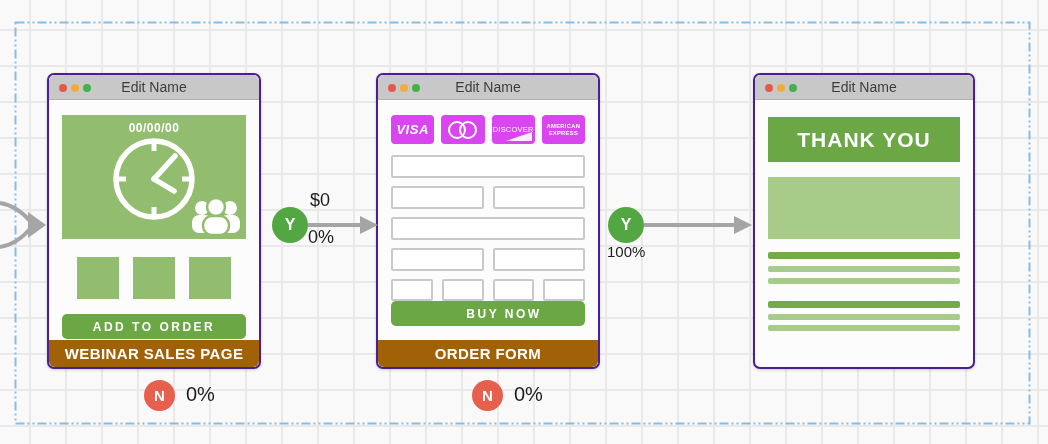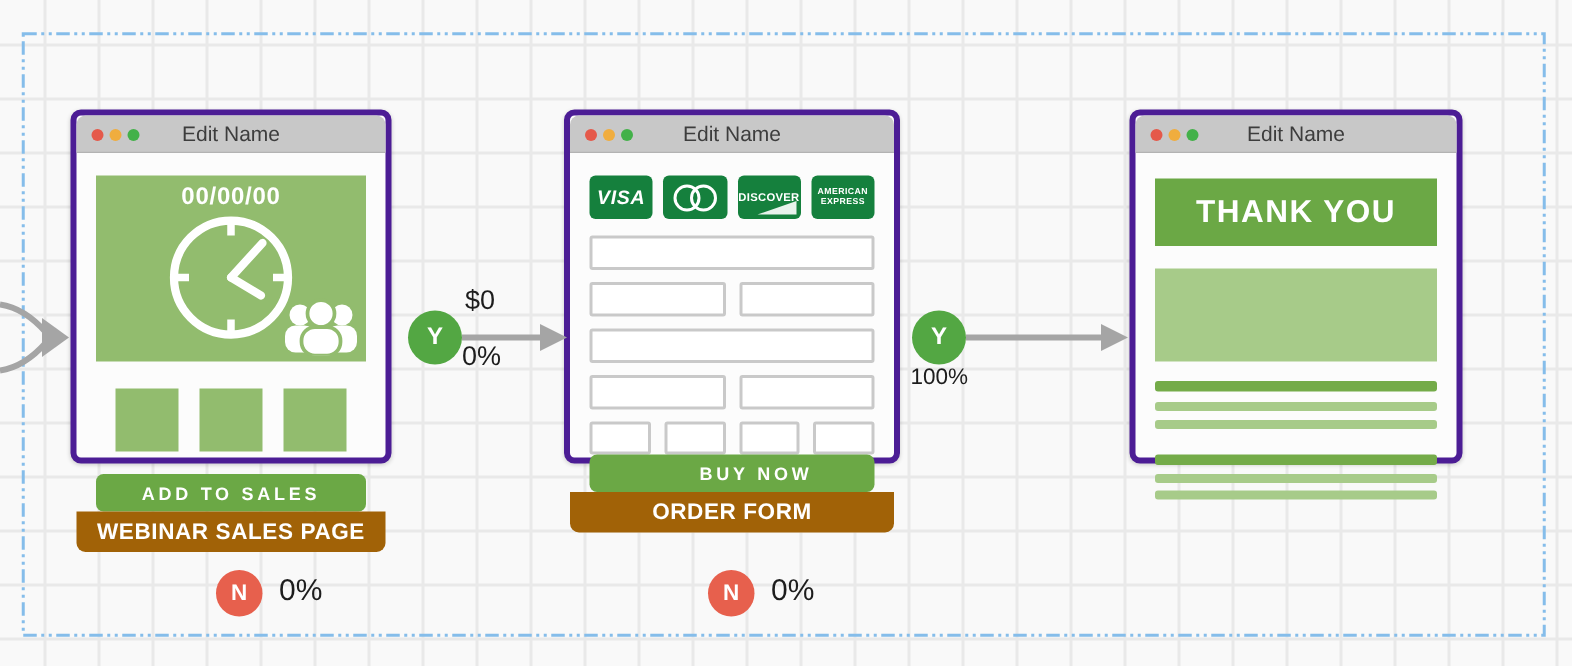--- a/index.html
+++ b/index.html
@@ -14,23 +14,23 @@
     background-size:36px 36px;
     background-position:-7px -7px;
     overflow:hidden;
   }
   svg { display:block; }
   .overlay { position:absolute; inset:0; pointer-events:none; }
 
   
   .card {
     position:absolute;
-    top:73px; height:236px;
+    top:73px; height:296px;
     background:#fcfcfc;
-    border:4px solid #4c1d95;
+    border:2px solid #4c1d95;
     border-radius:7px;
     box-shadow:0 1px 3px rgba(0,0,0,.18);
     display:flex; flex-direction:column;
   }
   .card-1 { left:47px;  width:214px; }
   .card-2 { left:376px; width:224px; }
   .card-3 { left:753px; width:222px; }
 
   .win-header {
     height:25px; flex:0 0 25px;
@@ -58,41 +58,41 @@
     display:flex; align-items:center; justify-content:center;
     white-space:nowrap;
   }
 
   
   .hero {
     margin-top:15px; height:124px;
     background:#92bc6e; position:relative;
     display:flex; flex-direction:column; align-items:center;
   }
-  .hero-date { margin-top:6px; color:#fff; font-weight:bold; font-size:16px; letter-spacing:.5px; }
+  .hero-date { margin-top:6px; color:#fff; font-weight:bold; font-size:12px; letter-spacing:.5px; }
   .hero-clock { margin-top:-2px; }
   .hero-people { position:absolute; right:4px; bottom:4px; }
   .sq-row { margin-top:18px; display:flex; justify-content:center; gap:14px; }
   .sq { width:42px; height:42px; background:#92bc6e; }
   .cta {
     margin-top:15px; height:25px;
     background:#6ba845; border-radius:5px;
     color:#fff; font-weight:bold; font-size:12px; letter-spacing:2.5px;
     display:flex; align-items:center; justify-content:center;
   }
 
   
   .pay-row { margin-top:15px; display:flex; gap:7px; }
   .pay {
-    flex:1; height:29px; border-radius:4px; background:#15803d;
+    flex:1; height:29px; border-radius:4px; background:#d946ef;
     color:#fff; display:flex; align-items:center; justify-content:center;
     position:relative; overflow:hidden;
   }
   .pay.visa { font-style:italic; font-weight:900; font-size:13px; letter-spacing:.5px; }
-  .pay.discover { font-weight:700; font-size:7.5px; letter-spacing:.2px; }
+  .pay.discover { font-weight:400; font-size:7.5px; letter-spacing:.2px; }
   .pay.discover .swoosh {
     position:absolute; right:3px; bottom:3px;
     width:0; height:0;
     border-bottom:9px solid #fff; border-left:26px solid transparent;
     opacity:.9;
   }
   .mc-c { width:18px; height:18px; border:2.5px solid #fff; border-radius:50%; }
   .mc-c + .mc-c { margin-left:-7px; }
   .pay.amex { flex-direction:column; font-weight:800; font-size:5.8px; line-height:7px; letter-spacing:.3px; }
   .fields { margin-top:11px; display:flex; flex-direction:column; gap:8px; }
@@ -167,21 +167,21 @@
         <rect x="30" y="20" width="20" height="18" rx="7" fill="#fff"></rect>
         <circle cx="26" cy="12" r="9" fill="#fff" stroke="#92bc6e" stroke-width="2.5"></circle>
         <rect x="13" y="21" width="26" height="19" rx="9" fill="#fff" stroke="#92bc6e" stroke-width="2.5"></rect>
       </svg>
     </div>
     <div class="sq-row">
       <div class="sq"></div>
       <div class="sq"></div>
       <div class="sq"></div>
     </div>
-    <div class="cta">ADD TO SALES</div>
+    <div class="cta">ADD TO ORDER</div>
   </div>
   <div class="card-footer">WEBINAR SALES PAGE</div>
 </div>
 
 <div class="card card-2">
   <div class="win-header">
     <div class="dots">
       <span class="dot r"></span>
       <span class="dot y"></span>
       <span class="dot g"></span>

